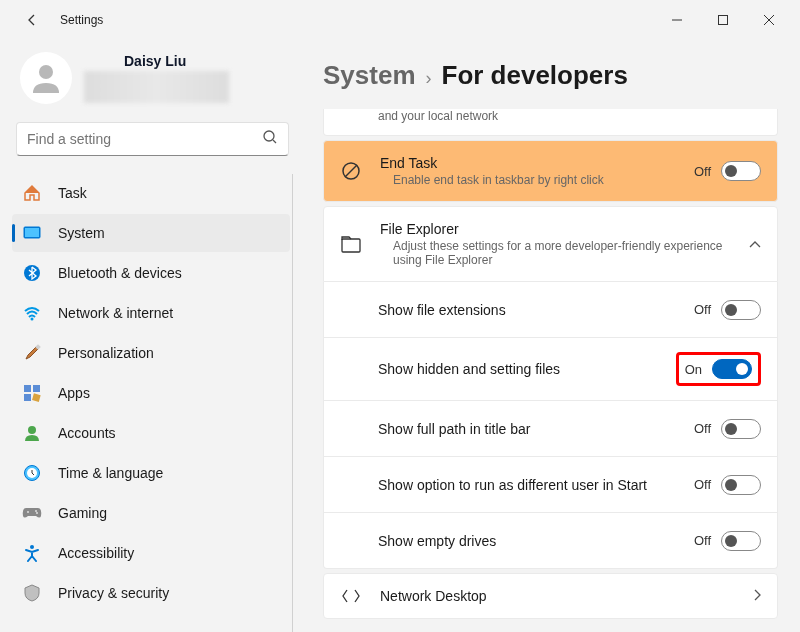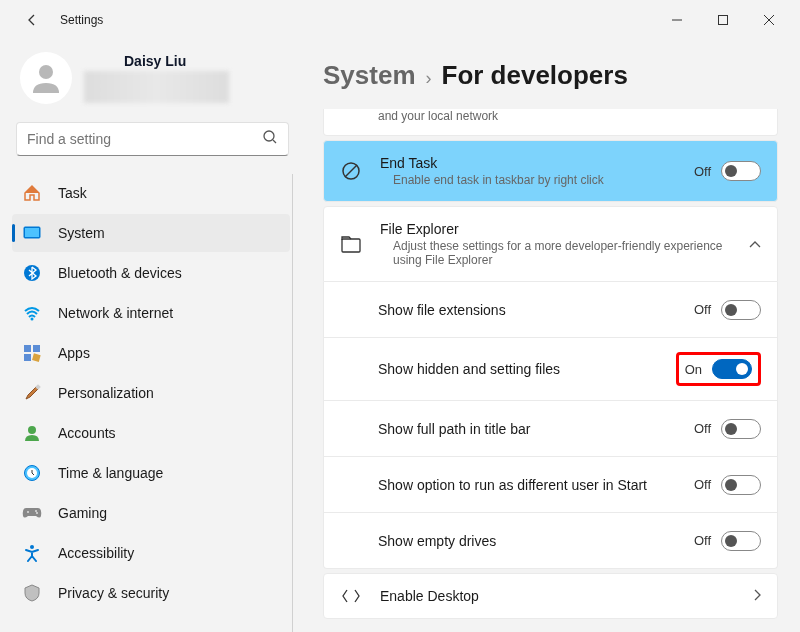--- a/index.html
+++ b/index.html
@@ -32,21 +32,21 @@
   .nav-label { font-size: 14px; color: #1a1a1a; }
   
   .main { flex: 1; padding: 0 22px 0 18px; overflow-y: auto; scrollbar-width: none; }
   .breadcrumb { display: flex; align-items: baseline; gap: 10px; padding: 20px 0 18px 0; }
   .breadcrumb-parent { font-size: 26px; color: #666; font-weight: 600; }
   .breadcrumb-sep { font-size: 18px; color: #888; }
   .breadcrumb-current { font-size: 26px; font-weight: 600; color: #1a1a1a; }
   
   .card-sub-text { font-size: 12px; color: #666; padding: 0 0 12px 54px; }
   
-  .setting-row { background: #7dd3fc; border: 1px solid #eaeaea; border-radius: 4px; margin-bottom: 4px; display: flex; align-items: center; padding: 12px 16px; min-height: 62px; }
+  .setting-row { background: #fdba74; border: 1px solid #eaeaea; border-radius: 4px; margin-bottom: 4px; display: flex; align-items: center; padding: 12px 16px; min-height: 62px; }
   .setting-icon { width: 22px; margin-right: 18px; display: flex; align-items: center; justify-content: center; }
   .setting-text { flex: 1; }
   .setting-title { font-size: 14px; color: #1a1a1a; }
   .setting-desc { font-size: 12px; color: #666; margin-top: 2px; margin-left: 13px; }
   .toggle-label { font-size: 13px; color: #333; margin-right: 10px; }
   .toggle { width: 40px; height: 20px; border-radius: 10px; position: relative; cursor: pointer; }
   .toggle.off { background: #fff; border: 1px solid #888; }
   .toggle.off::after { content: ""; position: absolute; left: 3px; top: 3px; width: 12px; height: 12px; border-radius: 50%; background: #555; }
   .toggle.on { background: #0067c0; border: 1px solid #0067c0; }
   .toggle.on::after { content: ""; position: absolute; right: 3px; top: 3px; width: 12px; height: 12px; border-radius: 50%; background: #fff; }
@@ -147,36 +147,36 @@
             <svg width="18" height="18" viewBox="0 0 18 18">
               <path d="M2 7 Q9 1 16 7 M4 10 Q9 5 14 10 M6 13 Q9 10 12 13" stroke="#0098e6" fill="none" stroke-width="2"></path>
               <circle cx="9" cy="15" r="1.5" fill="#0098e6"></circle>
             </svg>
           </span>
         <span class="nav-label">Network &amp; internet</span>
       </div>
       <div class="nav-item">
         <span class="nav-icon">
             <svg width="18" height="18" viewBox="0 0 18 18">
+              <path d="M14 2 L16 4 L7 13 L3 15 L5 11 Z" fill="#c77b3a" stroke="#8a5228"></path>
+              <rect x="13" y="1" width="4" height="4" transform="rotate(45 15 3)" fill="#d0d0d0"></rect>
+            </svg>
+          </span>
+        <span class="nav-label">Personalization</span>
+      </div>
+      <div class="nav-item">
+        <span class="nav-icon">
+            <svg width="18" height="18" viewBox="0 0 18 18">
               <rect x="1" y="1" width="7" height="7" fill="#5b8dd6"></rect>
               <rect x="10" y="1" width="7" height="7" fill="#5b8dd6"></rect>
               <rect x="1" y="10" width="7" height="7" fill="#5b8dd6"></rect>
               <rect x="10" y="10" width="7" height="7" fill="#d9a23e" transform="rotate(15 13 13)"></rect>
             </svg>
           </span>
         <span class="nav-label">Apps</span>
-      </div>
-      <div class="nav-item">
-        <span class="nav-icon">
-            <svg width="18" height="18" viewBox="0 0 18 18">
-              <path d="M14 2 L16 4 L7 13 L3 15 L5 11 Z" fill="#c77b3a" stroke="#8a5228"></path>
-              <rect x="13" y="1" width="4" height="4" transform="rotate(45 15 3)" fill="#d0d0d0"></rect>
-            </svg>
-          </span>
-        <span class="nav-label">Personalization</span>
       </div>
       <div class="nav-item">
         <span class="nav-icon">
             <svg width="18" height="18" viewBox="0 0 18 18">
               <circle cx="9" cy="6" r="4" fill="#4ca64c"></circle>
               <path d="M2 17 Q2 11 9 11 Q16 11 16 17 Z" fill="#4ca64c"></path>
             </svg>
           </span>
         <span class="nav-label">Accounts</span>
       </div>
@@ -291,20 +291,20 @@
       <div class="toggle off"></div>
     </div>
 
     <div class="clickable-row">
       <div class="setting-icon">
           <svg width="20" height="16" viewBox="0 0 20 16">
             <path d="M6 2 L2 8 L6 14 M14 2 L18 8 L14 14" stroke="#333" fill="none" stroke-width="1.3"></path>
           </svg>
         </div>
       <div class="setting-text">
-        <div class="setting-title">Enable Desktop</div>
+        <div class="setting-title">Network Desktop</div>
       </div>
       <span class="chevron"><svg width="8" height="12" viewBox="0 0 8 12">
             <path d="M2 1 L7 6 L2 11" stroke="#555" fill="none" stroke-width="1.3"></path>
           </svg></span>
     </div>
   </div>
 </div>
 
 </body></html>

